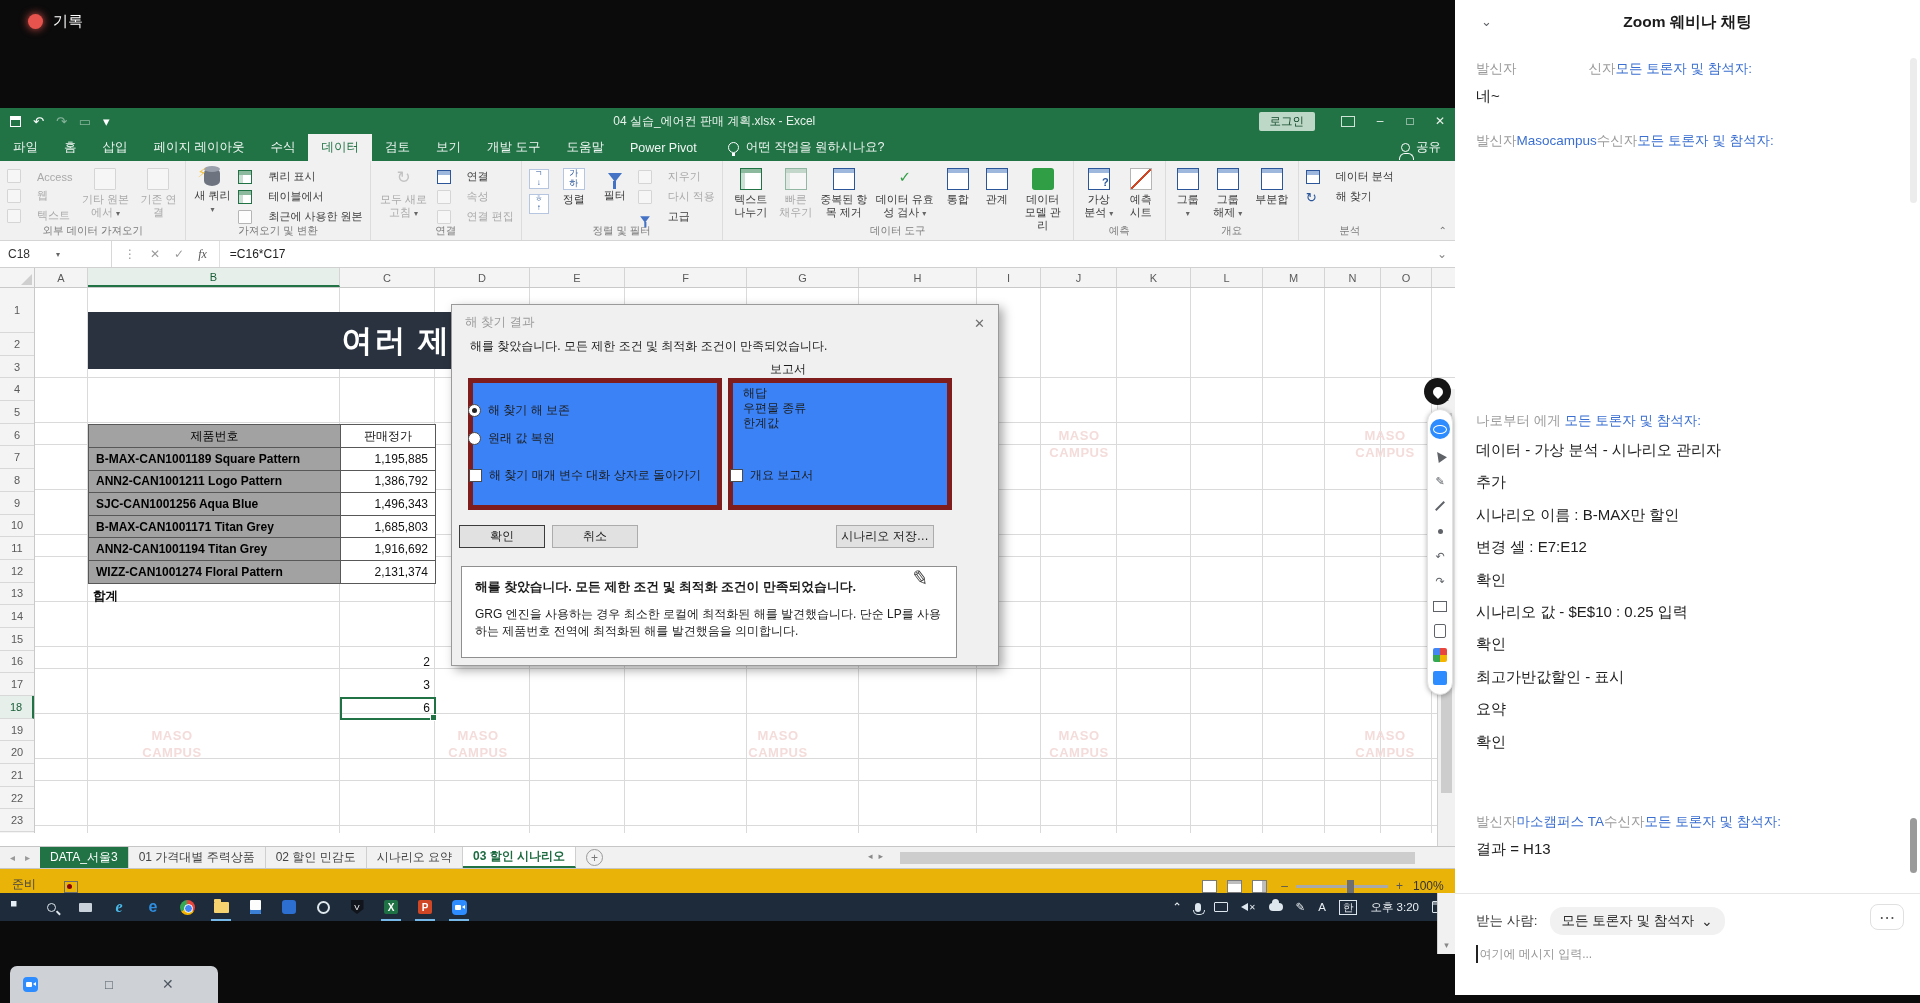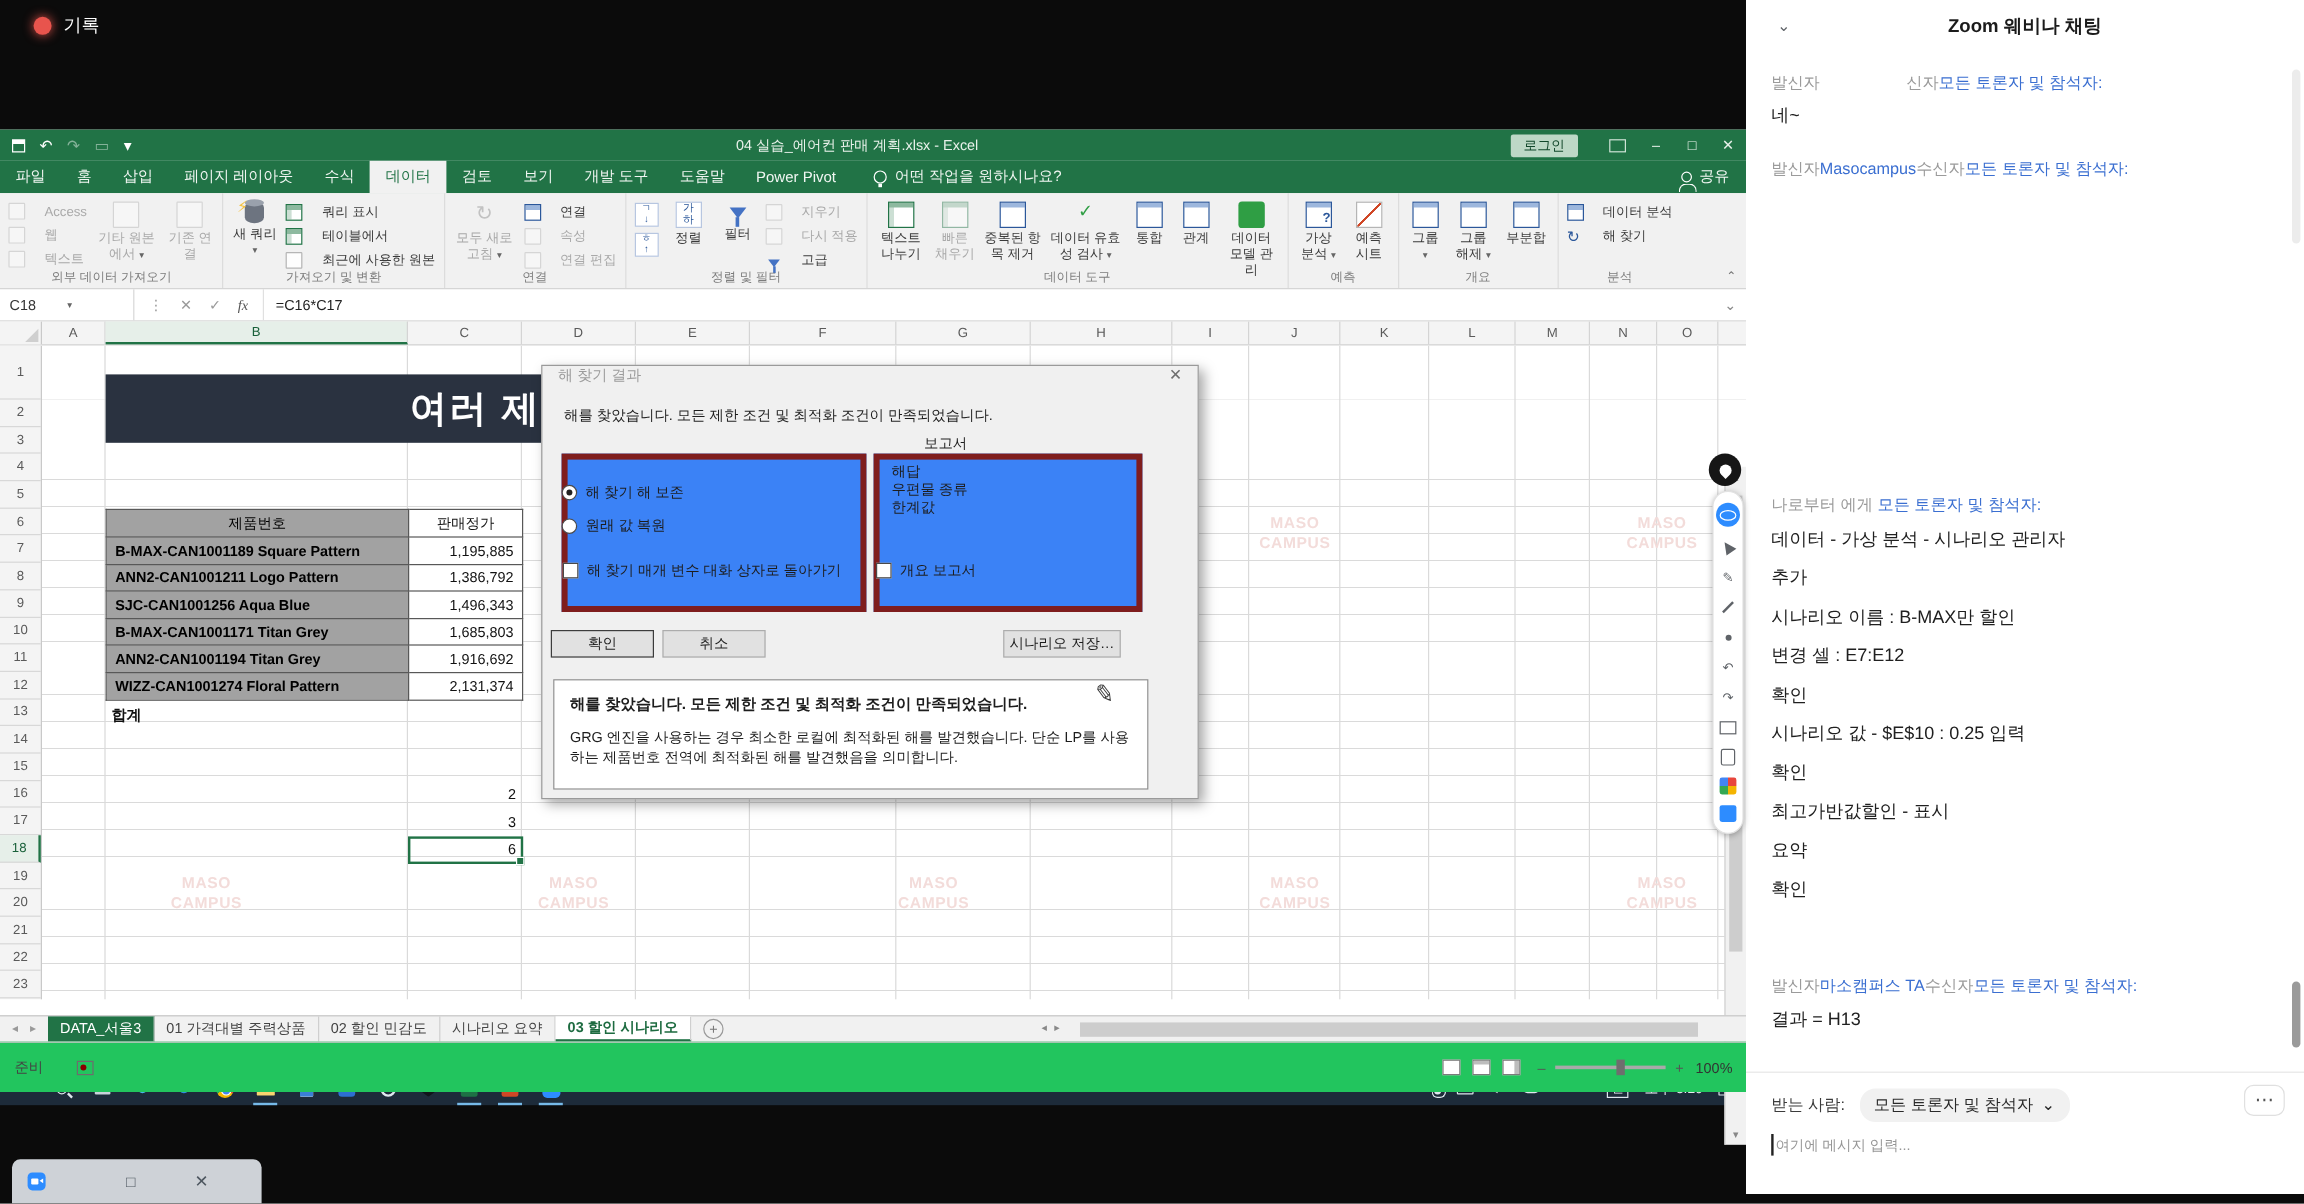--- a/index.html
+++ b/index.html
@@ -100,36 +100,36 @@
   .shtabs{position:absolute;left:0;top:738px;right:0;height:22px;background:#f1f1f1;border-top:1px solid #c6c6c6;display:flex;align-items:stretch;font-size:12px;color:#444;z-index:6}
   .shtabs .nav{display:flex;align-items:center;gap:10px;padding:0 10px;color:#9a9a9a;font-size:10px}
   .stab{display:flex;align-items:center;padding:0 10px;border-right:1px solid #cfcfcf;background:#fff0}
   .stab.first{background:#217346;color:#fff}
   .stab.active{background:#fff;color:#1d6b40;font-weight:bold;border-bottom:2px solid #217346}
   .addsheet{width:17px;height:17px;border:1px solid #9a9a9a;border-radius:50%;align-self:center;margin-left:10px;display:flex;align-items:center;justify-content:center;color:#777;font-size:12px}
   .hscroll{position:absolute;left:900px;right:40px;top:5px;height:12px;background:#cdcdcd}
   .harrows{position:absolute;left:868px;top:4px;color:#888;font-size:9px;letter-spacing:6px}
 
   
-  .sbar{position:absolute;left:0;top:760px;right:0;height:42px;background:#22c55e;border-top:1px solid #c6c6c6;display:flex;align-items:center;font-size:12px;color:#444;z-index:6}
+  .sbar{position:absolute;left:0;top:760px;right:0;height:25px;background:#eab308;border-top:1px solid #c6c6c6;display:flex;align-items:flex-end;font-size:12px;color:#444;z-index:6}
   .sbar .ready{padding-left:12px}
   .macro{width:14px;height:12px;border:1px solid #6d6d6d;margin-left:28px;position:relative}
   .macro:after{content:"";position:absolute;left:2px;top:2px;width:5px;height:5px;background:#8a0000;border-radius:50%}
   .views{margin-left:auto;display:flex;gap:10px;align-items:center;padding-right:14px}
   .vic{width:15px;height:13px;border:1px solid #7b7b7b;background:#fff}
   .vic.b{box-shadow:inset 0 3px 0 #bdbdbd}
   .vic.c{box-shadow:inset -4px 0 0 #bdbdbd}
   .zoomctl{display:flex;align-items:center;gap:8px;padding-right:10px;color:#555}
   .ztrack{width:92px;height:3px;background:#a9a9a9;position:relative}
   .zthumb{position:absolute;left:55%;top:-5px;width:7px;height:13px;background:#6e6e6e}
   .zpct{width:42px;text-align:right;padding-right:14px;color:#333}
 
   
   #dlg{position:absolute;left:451px;top:304px;width:548px;height:362px;background:#f0f0f0;border:1px solid #9a9a9a;box-shadow:4px 4px 10px rgba(0,0,0,.35);z-index:30;font-size:12px;color:#1d1d1d}
-  .dtitle{height:26px;display:flex;align-items:flex-start;padding:0 13px;color:#9b9b9b;font-size:12.5px}
+  .dtitle{height:26px;display:flex;align-items:flex-end;padding:0 13px;color:#9b9b9b;font-size:12.5px}
   .dclose{margin-left:auto;color:#6f6f6f;font-size:13px}
   .dmsg{position:absolute;left:18px;top:33px;width:390px;line-height:1.4}
   .dreplbl{position:absolute;left:318px;top:56px}
   .groupbox{position:absolute;background:#3b82f6;border:5px solid #7f1d1d}
   .gb-left{left:16px;top:73px;width:254px;height:132px}
   .gb-right{left:276px;top:73px;width:224px;height:132px;padding:3px 10px;line-height:15px}
   .radio{position:absolute;left:16px;display:flex;align-items:center;gap:7px}
   .rdot{width:13px;height:13px;border:1px solid #4a4a4a;border-radius:50%;background:#fff;position:relative;flex:none}
   .rdot.on:after{content:"";position:absolute;left:3px;top:3px;width:5px;height:5px;border-radius:50%;background:#222}
   .cbrow{position:absolute;display:flex;align-items:center;gap:7px}

